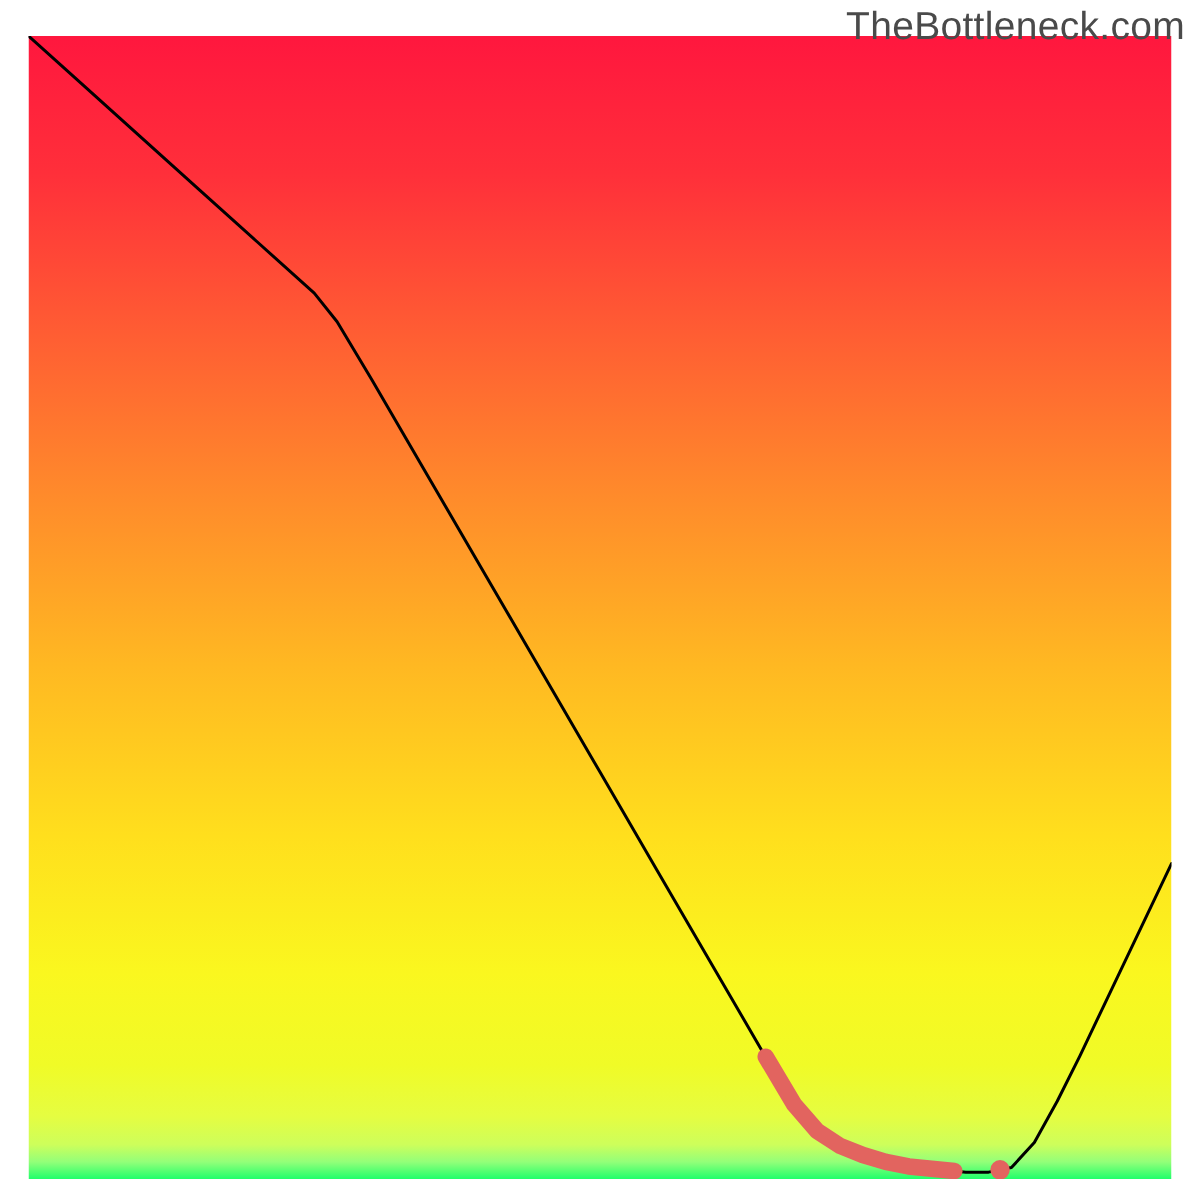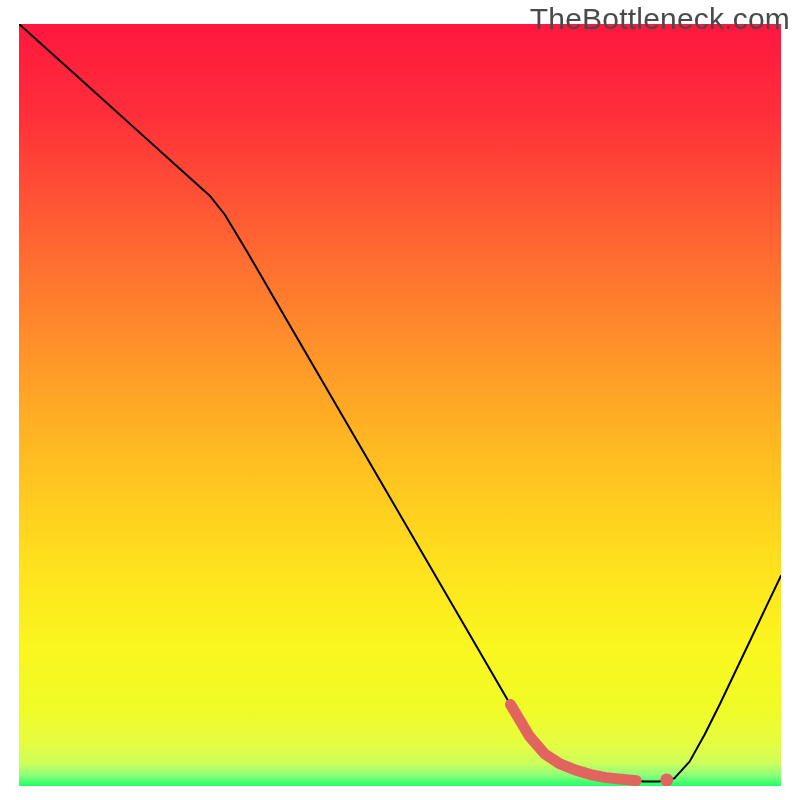--- a/index.html
+++ b/index.html
@@ -12,21 +12,21 @@
   }
   .chart-container {
     position: relative;
     width: 800px;
     height: 800px;
   }
   .watermark {
     position: absolute;
     top: 2px;
     right: 10px;
-    font-size: 30px;
+    font-size: 26px;
     font-weight: 400;
     color: #4a4a4a;
     letter-spacing: 0.2px;
     z-index: 10;
     text-align: center;
   }
   svg.plot {
     position: absolute;
     top: 24px;
     left: 19px;

